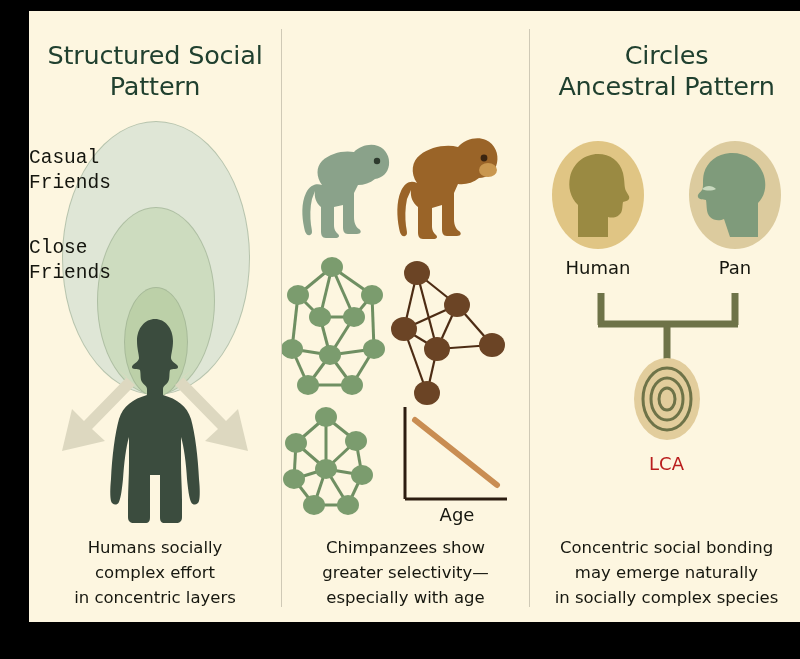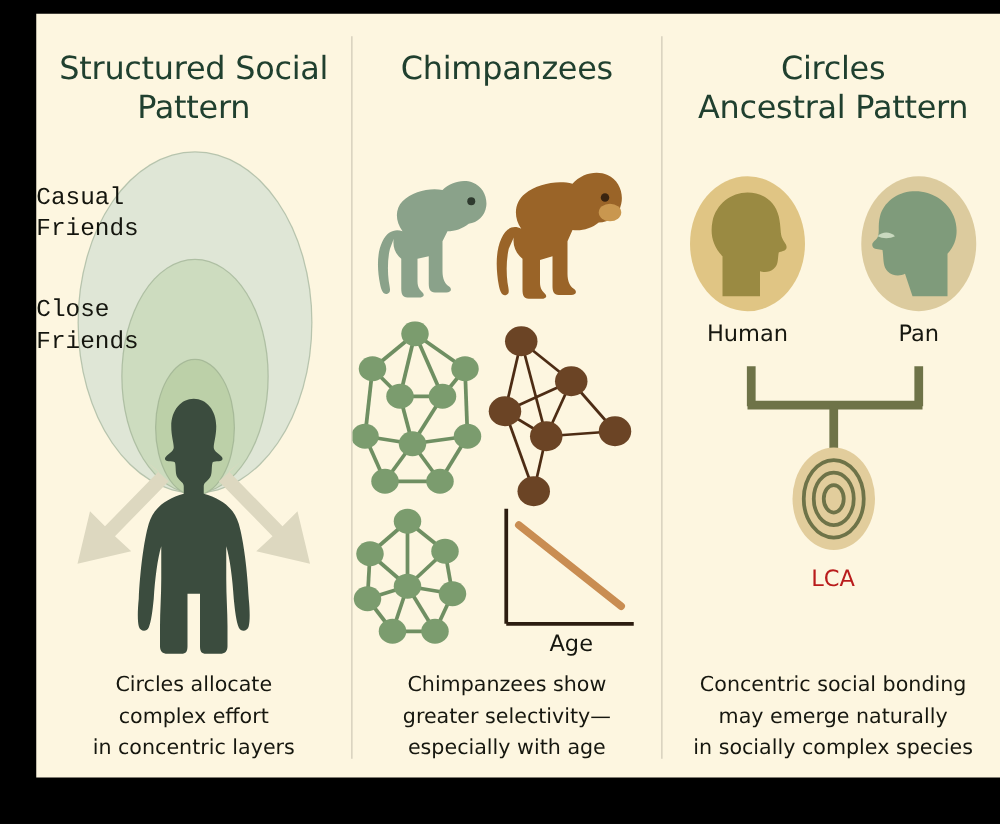--- a/index.html
+++ b/index.html
@@ -252,30 +252,29 @@
                    C149 58 150 56 148 54
                    C146 52 142 50 142 47
                    C142 43 144 38 144 30
                    C144 17 136 8 126 8 Z" fill="#3b4c3e"></path>
 
           <path d="M108 38 C104 40 102 44 104 47 C106 50 110 50 111 47 Z" fill="#fdf6e0" opacity="0.0"></path>
         </g>
       </svg>
 
       <div class="panel-caption">
-        <span class="c-line">Circles allocate</span>
+        <span class="c-line">Humans socially</span>
         <span class="c-line">complex effort</span>
         <span class="c-line">in concentric layers</span>
       </div>
     </div>
 
     <div class="panel p2">
 
       <div class="panel-title">
-        <span class="t-line">Chimpanzees</span>
       </div>
 
       <svg class="apes-svg" viewBox="0 0 247 112">
 
         <g>
           <path d="M40 52
                    C34 44 34 34 40 28
                    C48 20 62 17 72 19
                    C78 13 88 10 96 13
                    C104 16 108 24 107 32

